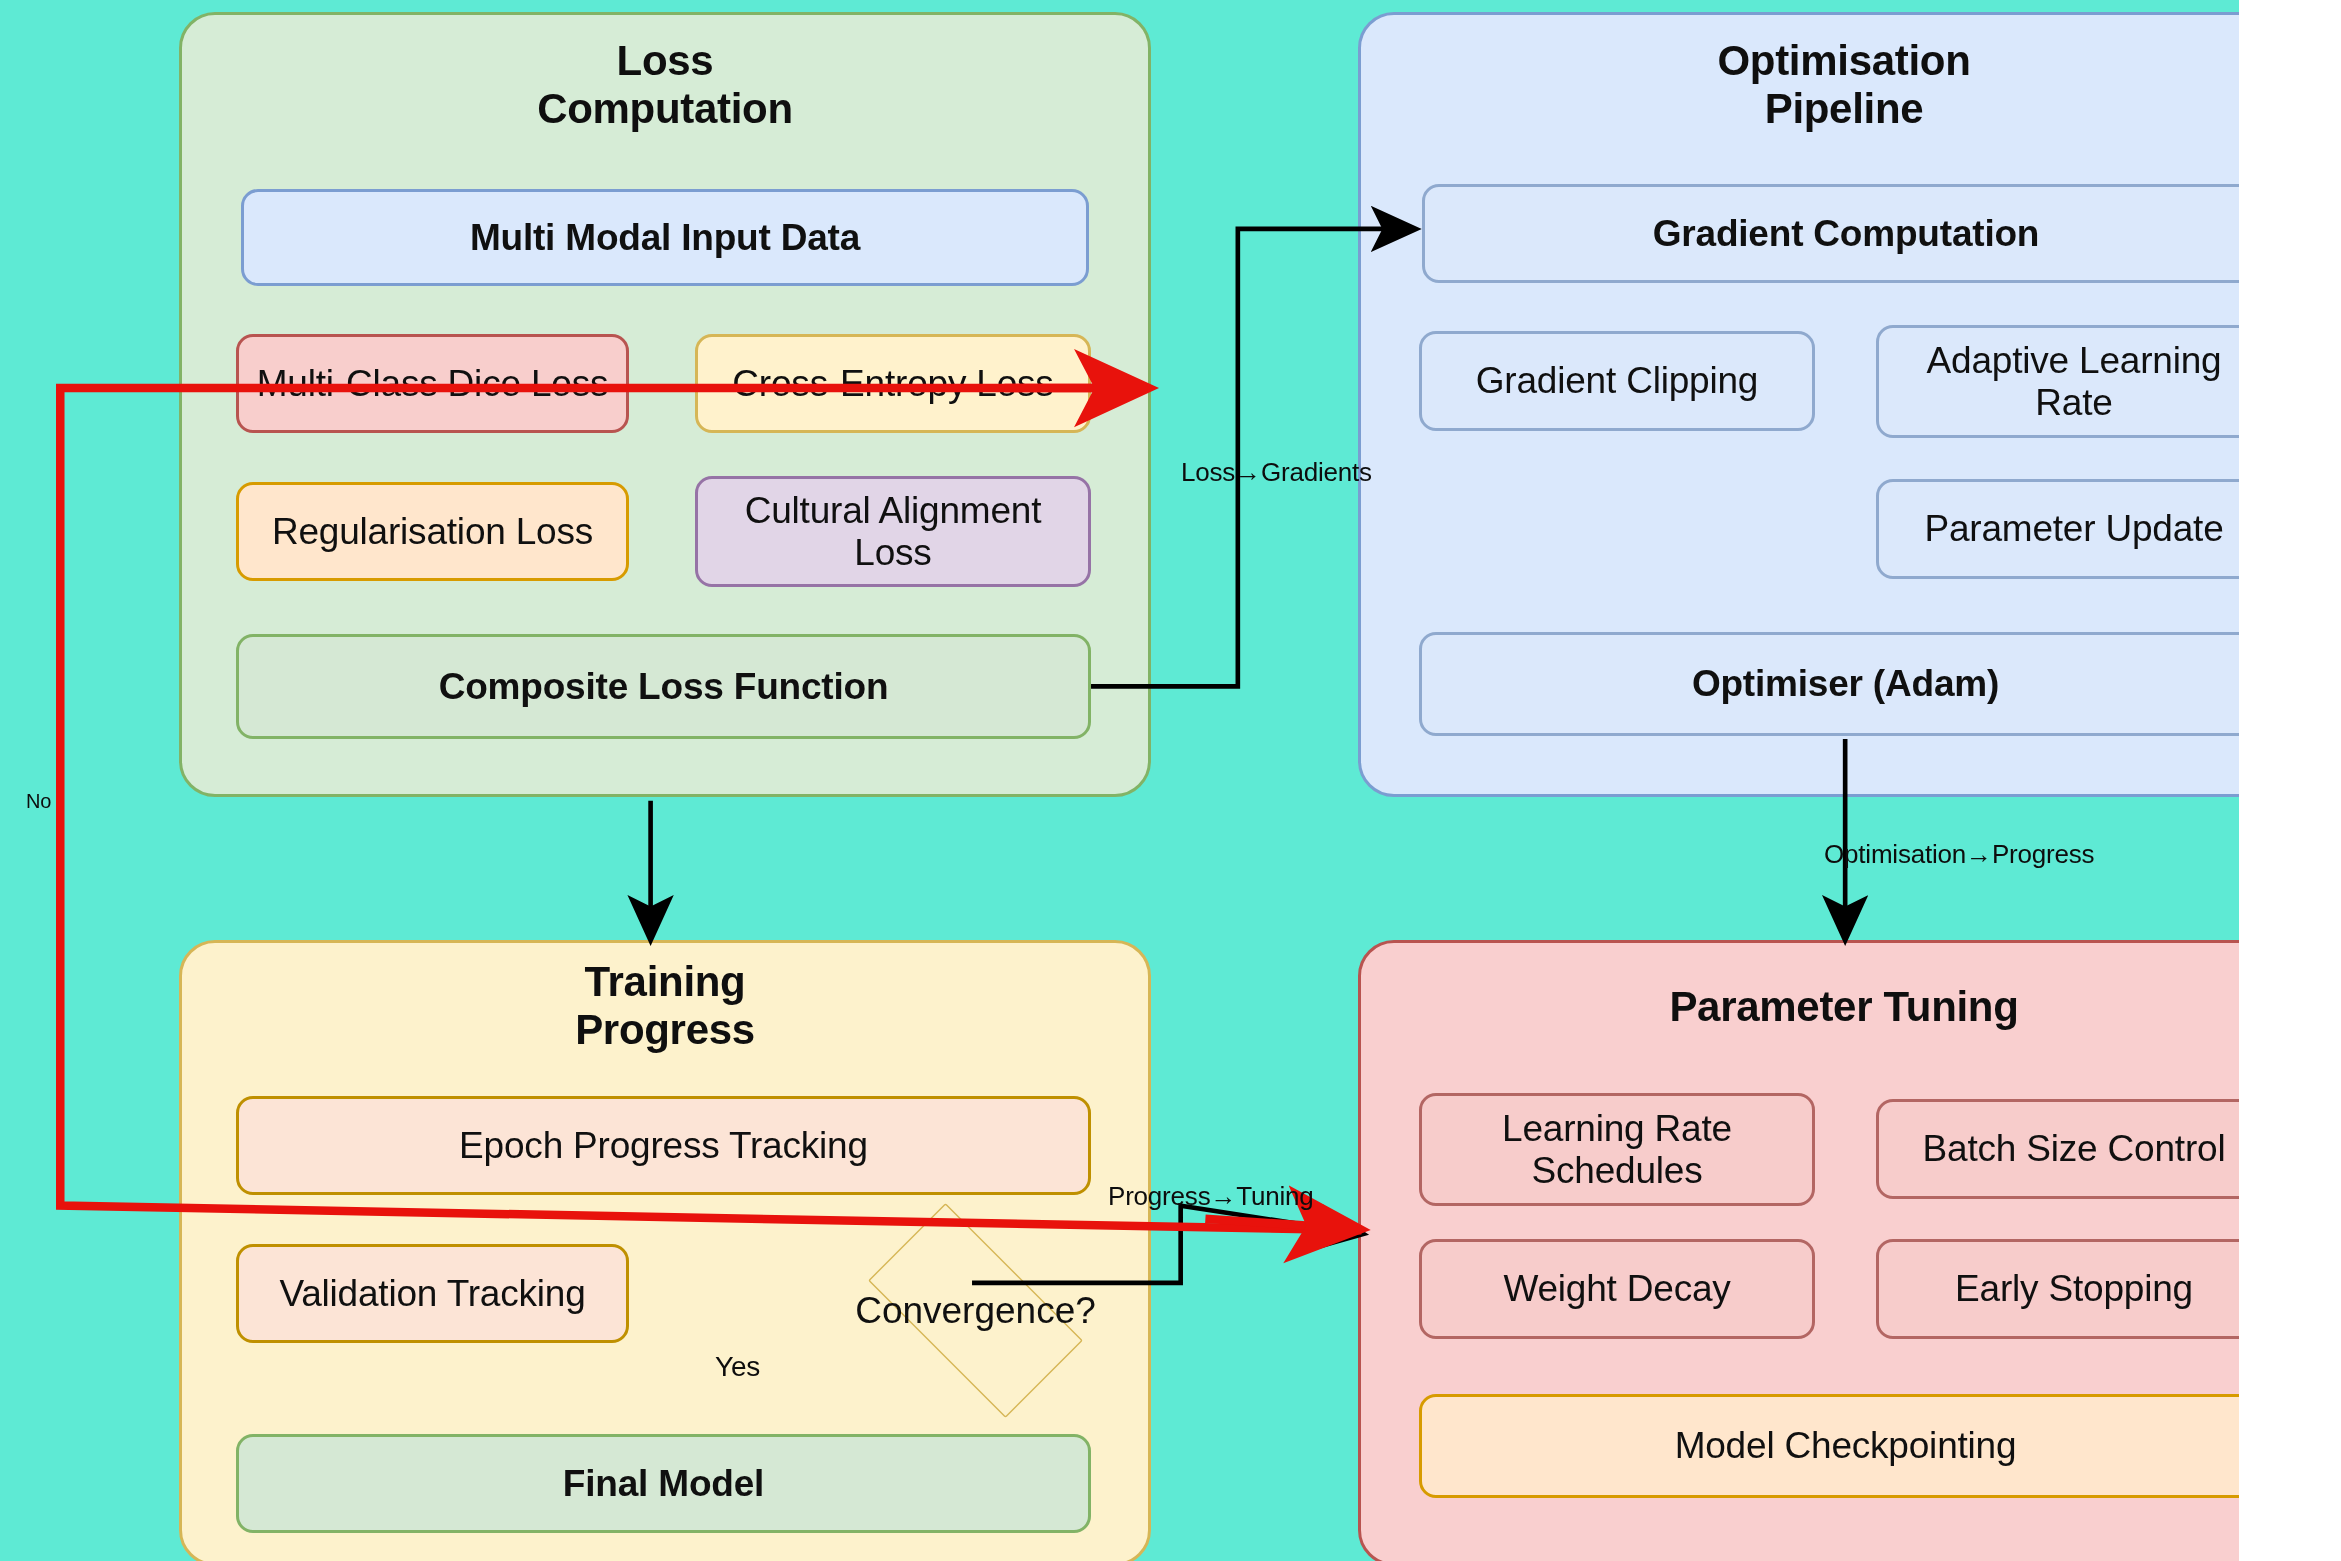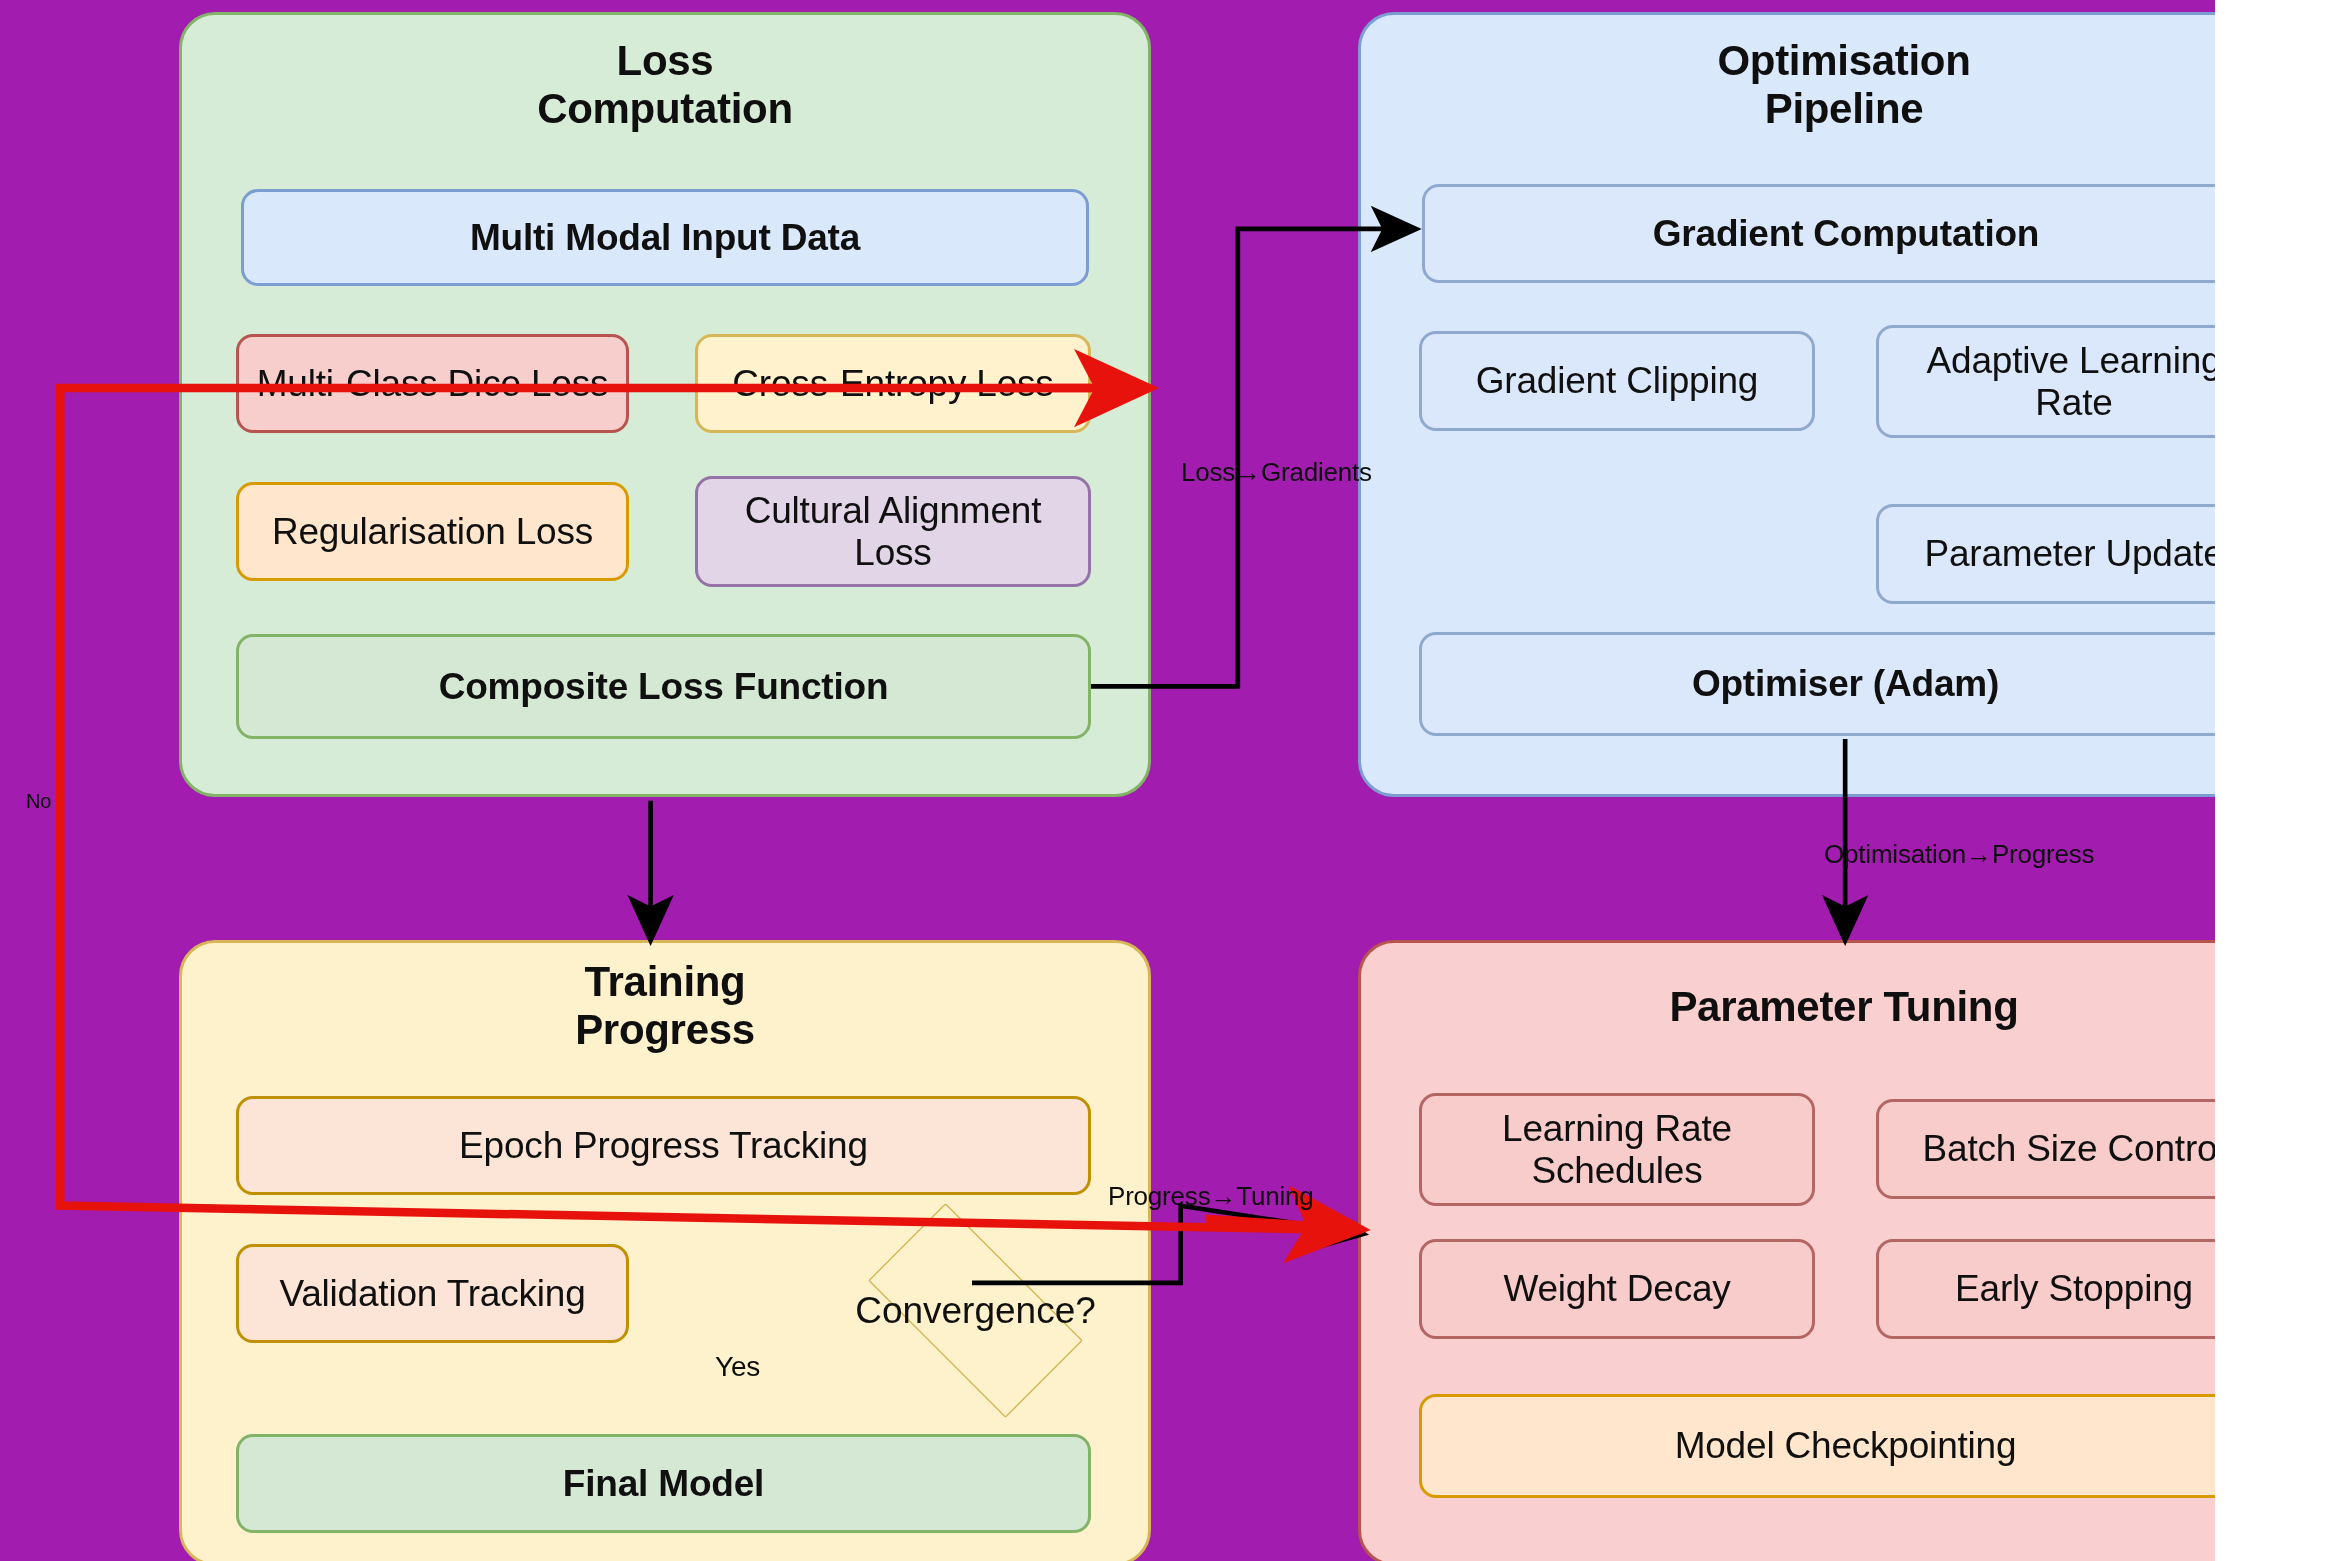--- a/index.html
+++ b/index.html
@@ -4,22 +4,23 @@
 <style>
   html,body{margin:0;padding:0;background:#ffffff;}
   body{
     font-family:"Liberation Sans", sans-serif;
     -webkit-font-smoothing:antialiased;
   }
   #canvas{
     position:relative;
     width:2215px;
     height:1562px;
-    background:#a21caf;
+    background:#5eead4;
     overflow:hidden;
+    padding-left:24px;
   }
   
   .panel{
     position:absolute;
     border-radius:36px;
     border:3.1px solid;
     box-sizing:border-box;
   }
   .panel-title{
     position:absolute;
@@ -137,21 +138,21 @@
     <div>Pipeline</div>
   </div>
 
   <div class="node bold c-bluesoft" style="left:1422px; top:184px; width:848px; height:99px;">Gradient Computation</div>
 
   <div class="node c-bluesoft" style="left:1419px; top:331px; width:396px; height:100px;">Gradient Clipping</div>
 
   <div class="node c-bluesoft" style="left:1876px; top:325px; width:396px; height:113px;">Adaptive Learning Rate</div>
 
 
-  <div class="node c-bluesoft" style="left:1876px; top:504px; width:396px; height:100px;">Parameter Update</div>
+  <div class="node c-bluesoft" style="left:1876px; top:479px; width:396px; height:100px;">Parameter Update</div>
 
   <div class="node bold c-bluesoft" style="left:1419px; top:632px; width:853px; height:104px;">Optimiser (Adam)</div>
 
   <div class="panel" id="panel-train"></div>
   <div class="panel-title" style="left:179px; top:958px; width:972px;">
     <div>Training</div>
     <div>Progress</div>
   </div>
 
   <div class="node c-peach" style="left:236px; top:1096px; width:855px; height:99px;">Epoch Progress Tracking</div>

